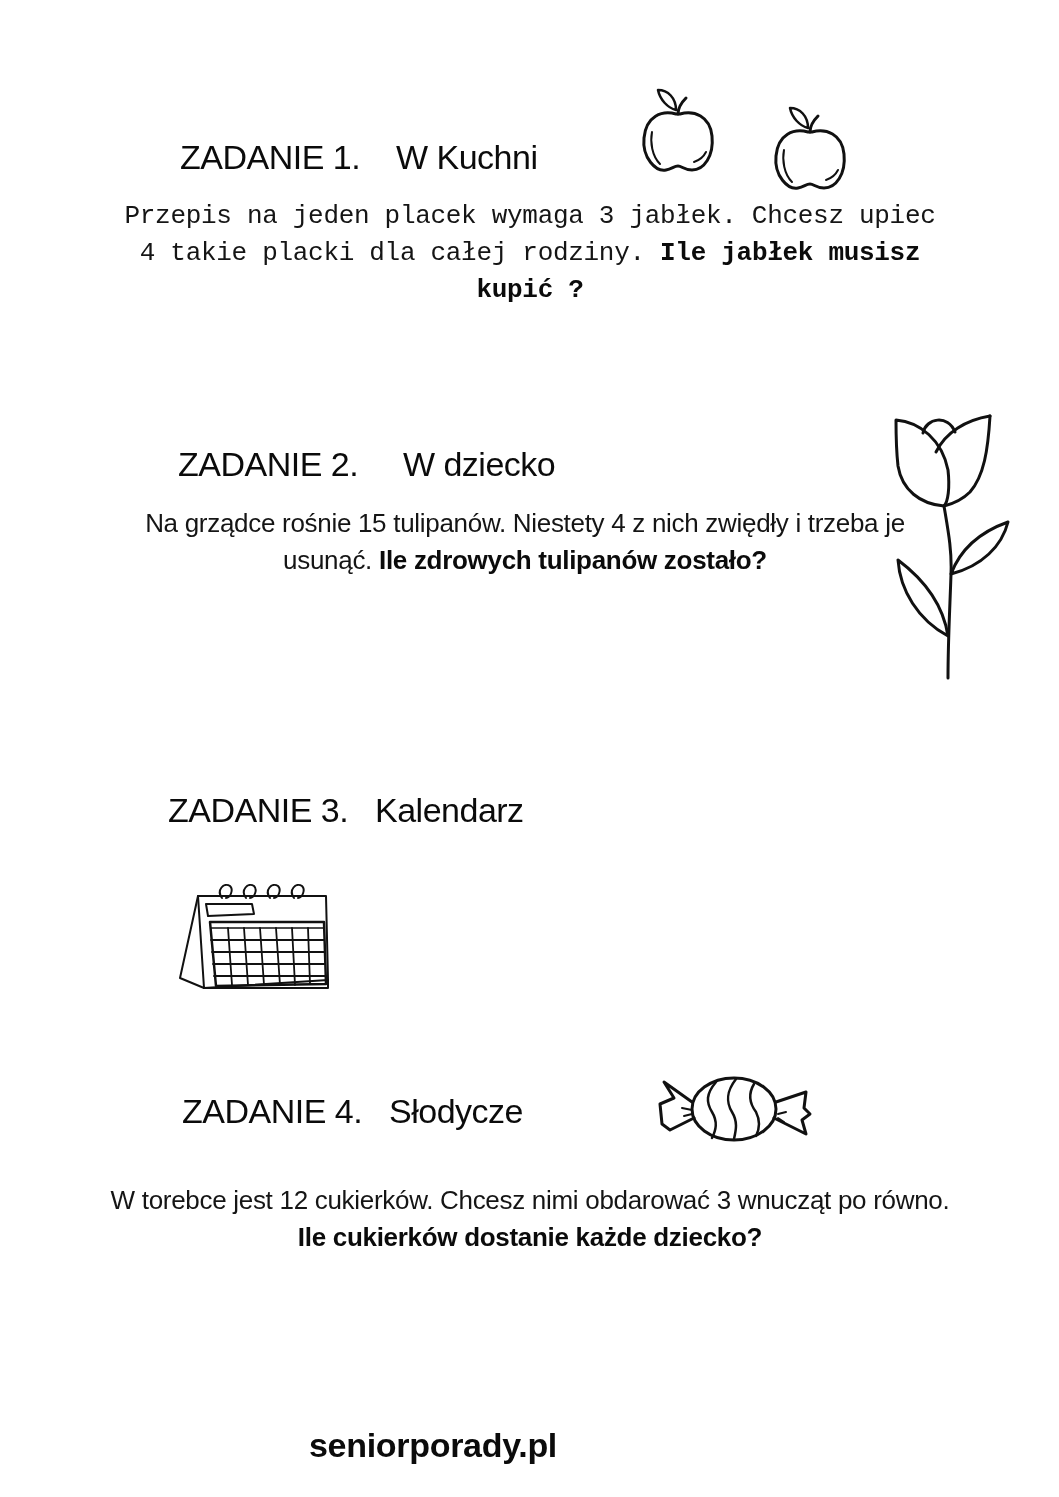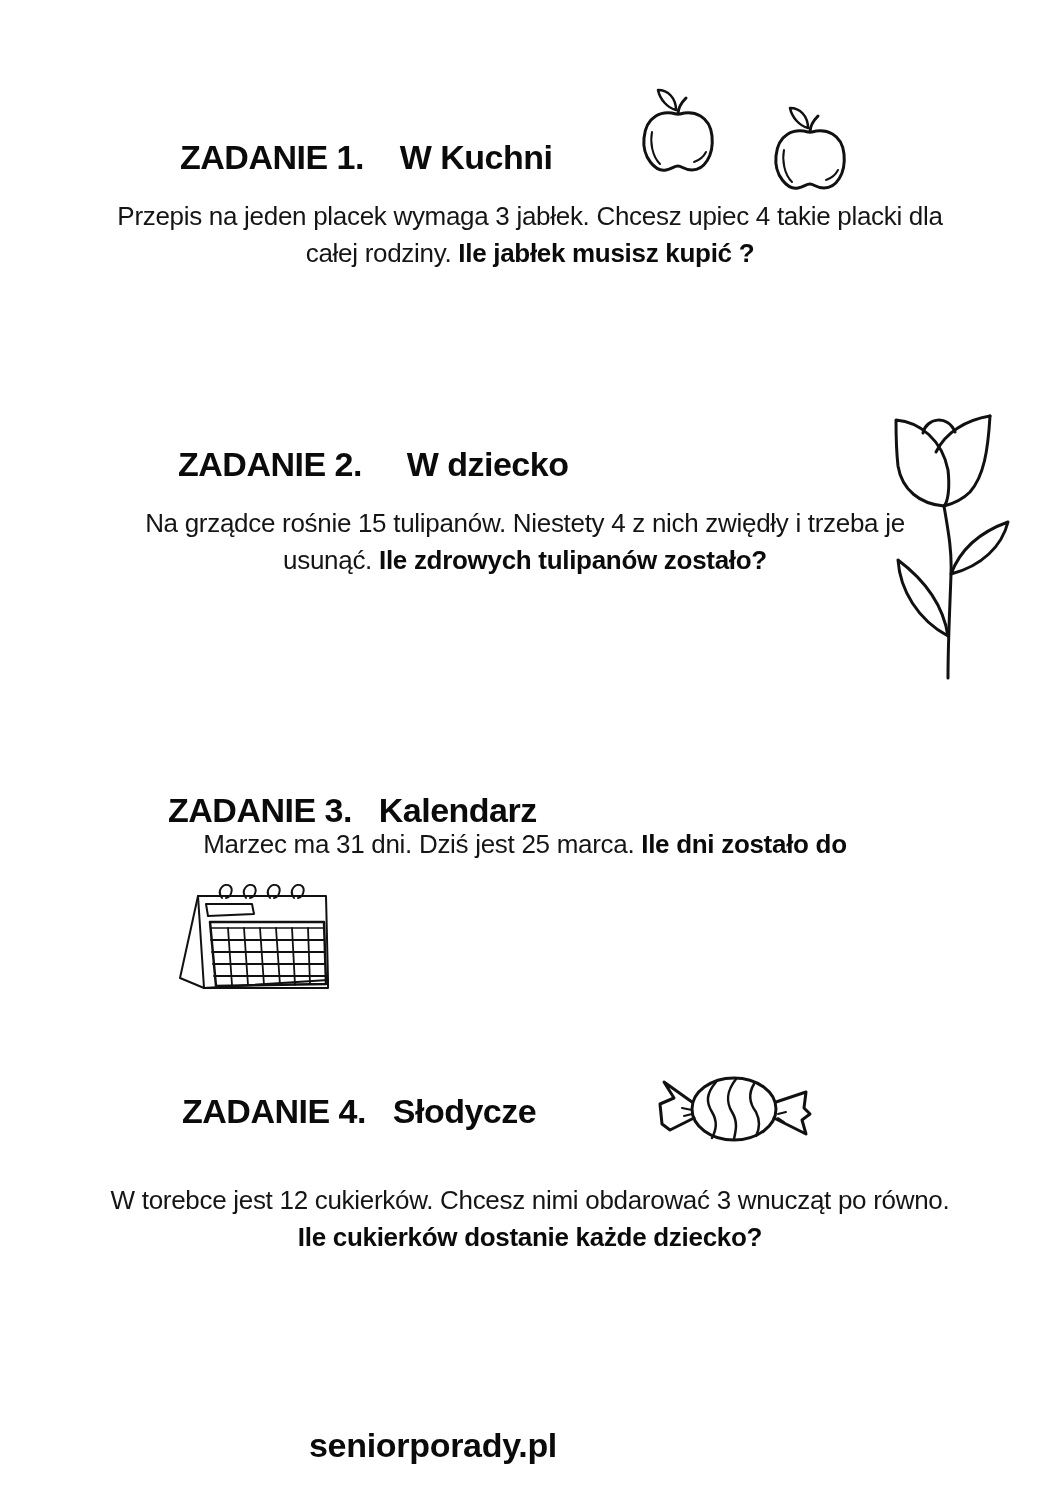--- a/index.html
+++ b/index.html
@@ -3,21 +3,21 @@
   <meta charset="utf-8">
   <style>
     html, body { margin: 0; padding: 0; background: #ffffff; }
     body {
       width: 1059px; height: 1497px; position: relative; overflow: hidden;
       font-family: "Liberation Sans", "DejaVu Sans", sans-serif;
       color: #111111;
     }
     .abs { position: absolute; }
     .title {
-      font-weight: bold; font-size: 34px; letter-spacing: -0.5px;
+      font-weight: normal; font-size: 34px; letter-spacing: -0.5px;
       white-space: pre; color: #0b0b0b;
     }
     .para {
       font-size: 26px; line-height: 37px; text-align: center;
       color: #151515; letter-spacing: -0.3px;
     }
     .para b { font-weight: bold; color: #0b0b0b; }
     .footer {
       font-weight: bold; font-size: 34px; color: #0b0b0b;
       width: 866px; left: 0; text-align: center; letter-spacing: -0.3px;
@@ -39,21 +39,21 @@
     <path d="M54 76 C60 74 64 70 66 66" stroke-width="2"></path>
   </svg>
   <svg class="abs" style="left:772px; top:104px;" width="78" height="90" viewBox="0 0 78 90">
     <path d="M36 28 C22 24 6 30 4 52 C2 72 16 86 26 84 C32 83 34 80 38 80 C42 80 44 84 52 84 C64 84 74 70 72 50 C70 30 54 24 40 28 Z" stroke-width="3"></path>
     <path d="M12 46 C10 56 12 70 20 78" stroke-width="2"></path>
     <path d="M38 28 C38 22 42 16 46 12" stroke-width="3"></path>
     <path d="M36 24 C28 22 20 14 18 4 C28 4 36 12 36 24 Z" stroke-width="2.5"></path>
     <path d="M54 76 C60 74 64 70 66 66" stroke-width="2"></path>
   </svg>
 
-  <div class="abs para" style="left:110px; top:198px; width:840px;"><span>Przepis na jeden placek wymaga 3 jabłek. Chcesz upiec 4 takie placki dla całej rodziny. </span><b>Ile jabłek musisz kupić ?</b></div>
+  <div class="abs para" style="left:110px; top:198px; width:840px;font-family:Liberation Mono, monospace;"><span>Przepis na jeden placek wymaga 3 jabłek. Chcesz upiec 4 takie placki dla całej rodziny. </span><b>Ile jabłek musisz kupić ?</b></div>
 </section>
 
 <section>
   <div class="abs title" style="left:178px; top:445px;"><span>ZADANIE 2.</span>     <span>W dziecko</span></div>
 
   <div class="abs para" style="left:100px; top:505px; width:850px;"><span>Na grządce rośnie 15 tulipanów. Niestety 4 z nich zwiędły i trzeba je usunąć. </span><b>Ile zdrowych tulipanów zostało?</b></div>
 
   <svg class="abs" style="left:890px; top:410px;" width="120" height="272" viewBox="0 0 120 272">
     <path d="M33 23 C36 8 58 4 65 22" stroke-width="3"></path>
     <path d="M6 10 C30 12 52 30 58 60 C60 78 58 92 54 96 C30 94 12 80 8 56 C6 38 6 22 6 10 Z" stroke-width="3"></path>
@@ -62,21 +62,20 @@
     <path d="M54 96 C58 120 62 140 61 164 C60 196 58 230 58 268" stroke-width="3"></path>
     <path d="M61 164 C70 140 90 122 118 112 C112 136 92 156 61 164 Z" stroke-width="3"></path>
     <path d="M58 226 C54 200 40 174 8 150 C10 180 28 210 58 226 Z" stroke-width="3"></path>
   </svg>
 </section>
 
 <section>
   <div class="abs title" style="left:168px; top:791px;"><span>ZADANIE 3.</span>   <span>Kalendarz</span></div>
 
   <div class="abs para" style="left:110px; top:826px; width:830px;">
-    <div><span>Marzec ma 31 dni. Dziś jest 25 marca. </span><b>Ile dni zostało do</b></div>
   </div>
 
   <svg class="abs" style="left:176px; top:880px;" width="160" height="115" viewBox="0 0 160 115">
     <path d="M22 16 L150 16 L152 100 L28 108 Z" stroke-width="2"></path>
     <path d="M22 16 L4 98 L28 108" stroke-width="2"></path>
     <path d="M28 108 L152 108 L152 100" stroke-width="2"></path>
     <path d="M30 24 L76 24 L78 34 L32 36 Z" stroke-width="2"></path>
     <path d="M34 42 L148 42 L150 104 L40 106 Z" stroke-width="2.5"></path>
     <path d="M35 48 L148 48" stroke-width="1.5"></path>
     <path d="M35 60 L148 60 M36 72 L149 72 M37 84 L149 84 M38 96 L150 96" stroke-width="1.8"></path>

